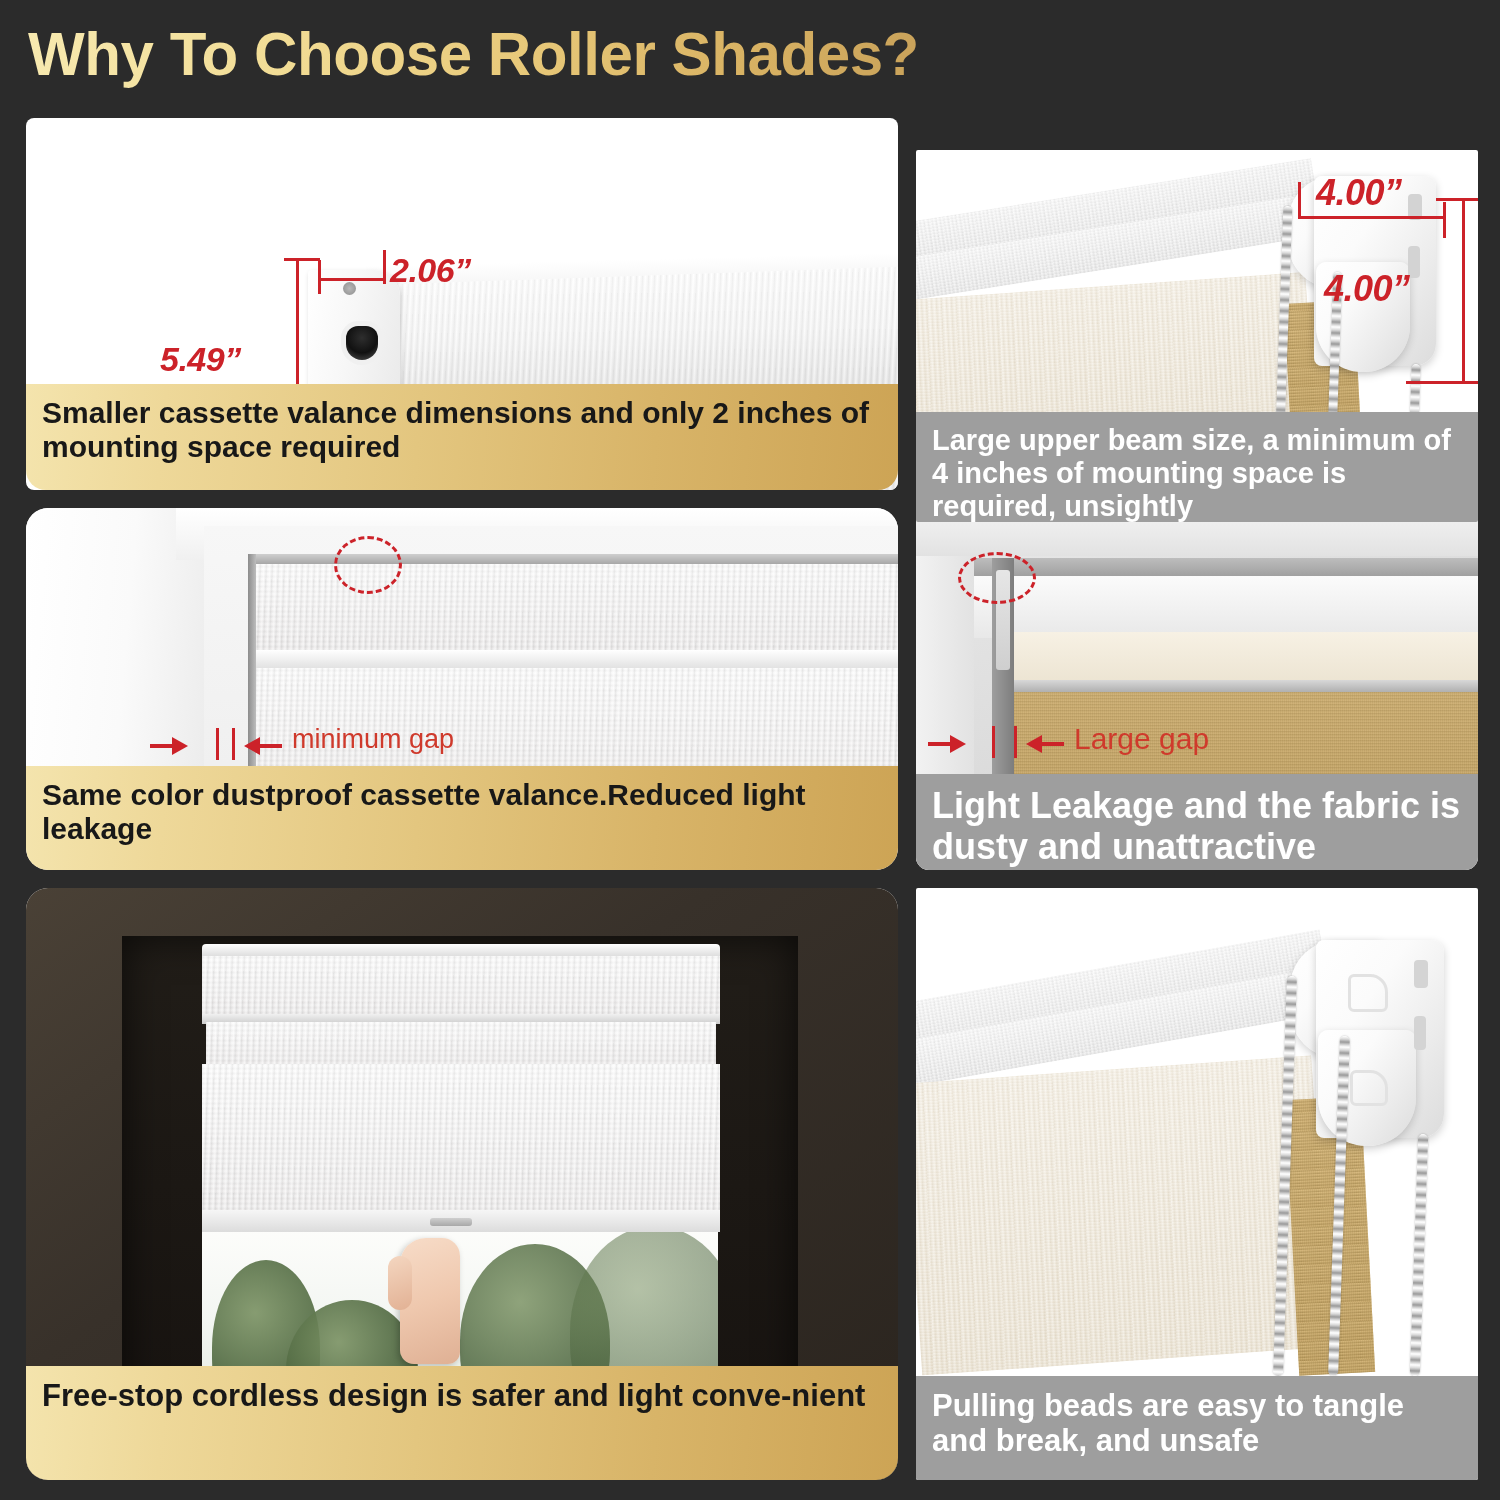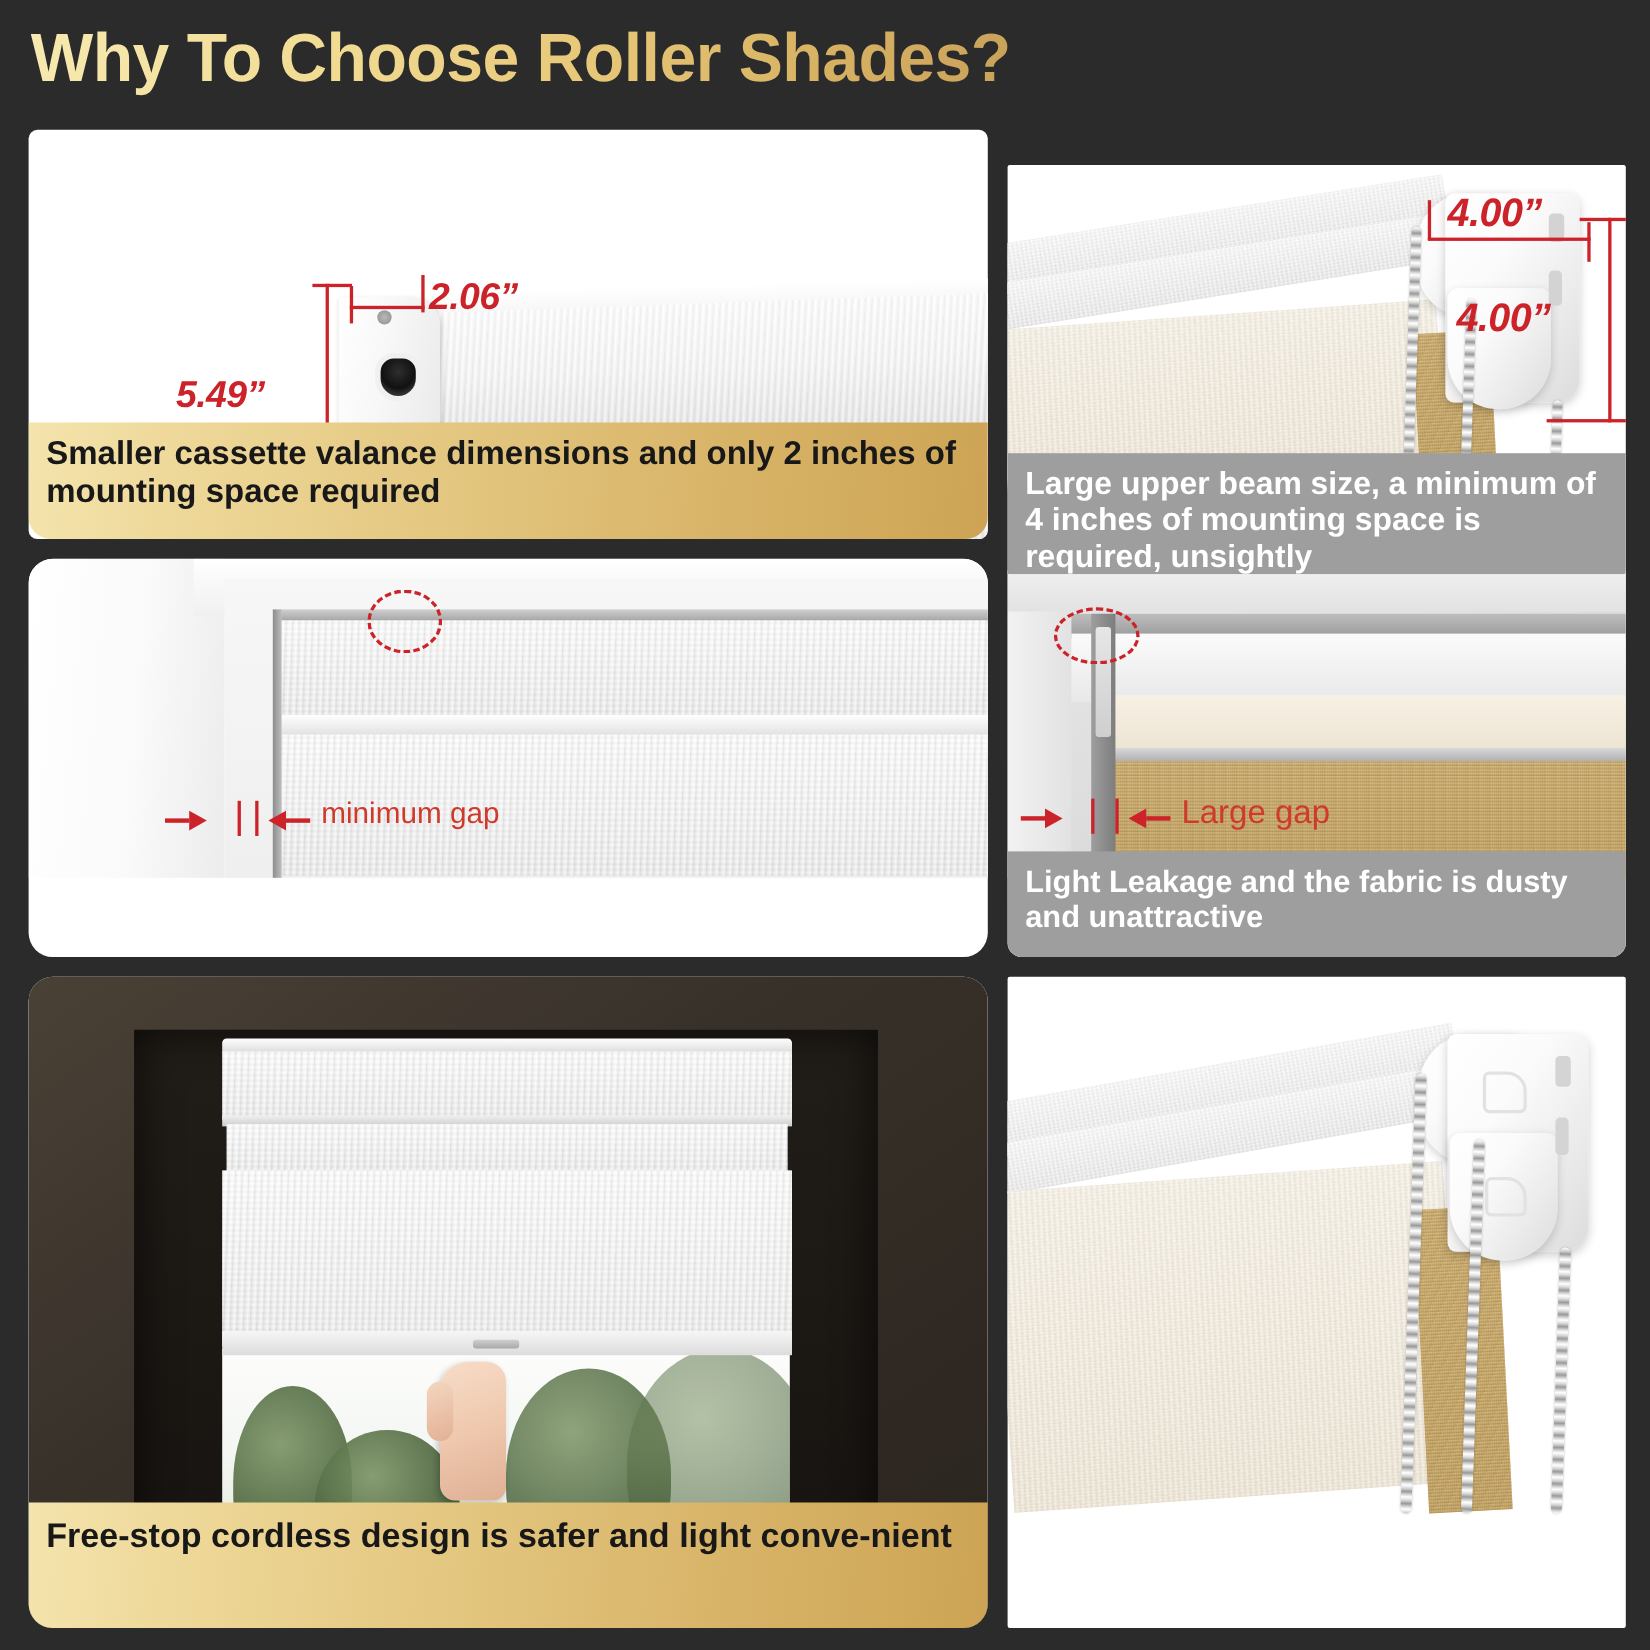--- a/index.html
+++ b/index.html
@@ -57,21 +57,21 @@
     border-bottom-right-radius: 20px;
   }
   .caption.gray {
     background: #9e9e9e;
     color: #ffffff;
   }
 
   .p1 .caption { height: 106px; font-size: 30px; }
   .p2 .caption { height: 110px; font-size: 29px; }
   .p3 .caption { height: 104px; font-size: 30px; }
-  .p4 .caption { height: 96px;  font-size: 28px; }
+  .p4 .caption { height: 96px;  font-size: 36px; }
   .p5 .caption { height: 114px; font-size: 31px; }
   .p6 .caption { height: 104px; font-size: 31px; }
 
   
   .fabric-white {
     background:
       repeating-linear-gradient(92deg, rgba(150,150,150,.17) 0px, rgba(150,150,150,0) 2px, rgba(255,255,255,.5) 4px, rgba(170,170,170,.13) 6px),
       repeating-linear-gradient(0deg, rgba(130,130,130,.09) 0px, rgba(255,255,255,.25) 3px, rgba(140,140,140,.07) 5px),
       linear-gradient(180deg, #fdfdfd, #eceaea);
   }
@@ -332,20 +332,21 @@
   <div class="dash-circle" style="left:308px; top:28px; width:68px; height:58px;"></div>
 
   <div class="arrow-tail" style="left:124px; top:236px; width:22px;"></div>
   <div class="arrow-r" style="left:146px; top:229px;"></div>
   <div class="gap-tick" style="left:190px; top:220px; height:32px;"></div>
   <div class="gap-tick" style="left:206px; top:220px; height:32px;"></div>
   <div class="arrow-l" style="left:218px; top:229px;"></div>
   <div class="arrow-tail" style="left:234px; top:236px; width:22px;"></div>
   <div class="gap-label" style="left:266px; top:216px;">minimum gap</div>
 
+  <div class="caption gold">Same color dustproof cassette valance.Reduced light leakage</div>
 </div>
 
 <div class="panel p4">
   <div class="photo">
     <div class="p4-bg"></div>
     <div style="position:absolute; left:0; top:0; width:562px; height:48px; background:linear-gradient(180deg,#f4f4f4,#e2e2e2);"></div>
     <div style="position:absolute; left:0; top:48px; width:58px; height:242px; background:linear-gradient(90deg,#f2f2f2,#e2e2e2);"></div>
 
     <div style="position:absolute; left:58px; top:50px; width:504px; height:22px; background:linear-gradient(180deg,#bdbdbd,#9a9a9a);"></div>
     <div style="position:absolute; left:58px; top:68px; width:504px; height:62px; background:linear-gradient(180deg,#fbfbfb,#e8e8e8);"></div>
@@ -412,13 +413,14 @@
     <div style="position:absolute; left:498px; top:72px; width:14px; height:28px; background:#d4d4d4; border-radius:4px;"></div>
     <div style="position:absolute; left:498px; top:128px; width:12px; height:34px; background:#d4d4d4; border-radius:4px;"></div>
     <div style="position:absolute; left:432px; top:86px; width:40px; height:38px; border:3px solid #e2e2e2; border-radius:6px 18px 6px 6px;"></div>
     <div style="position:absolute; left:434px; top:182px; width:38px; height:36px; border:3px solid #e2e2e2; border-radius:6px 18px 6px 6px;"></div>
 
     <div class="bead-chain" style="left:364px; top:88px; width:10px; height:400px; transform:rotate(2deg);"></div>
     <div class="bead-chain" style="left:418px; top:148px; width:10px; height:340px; transform:rotate(2deg);"></div>
     <div class="bead-chain" style="left:498px; top:246px; width:10px; height:242px; transform:rotate(2deg);"></div>
   </div>
 
+  <div class="caption gray">Pulling beads are easy to tangle and break, and unsafe</div>
 </div>
 
 </body></html>

